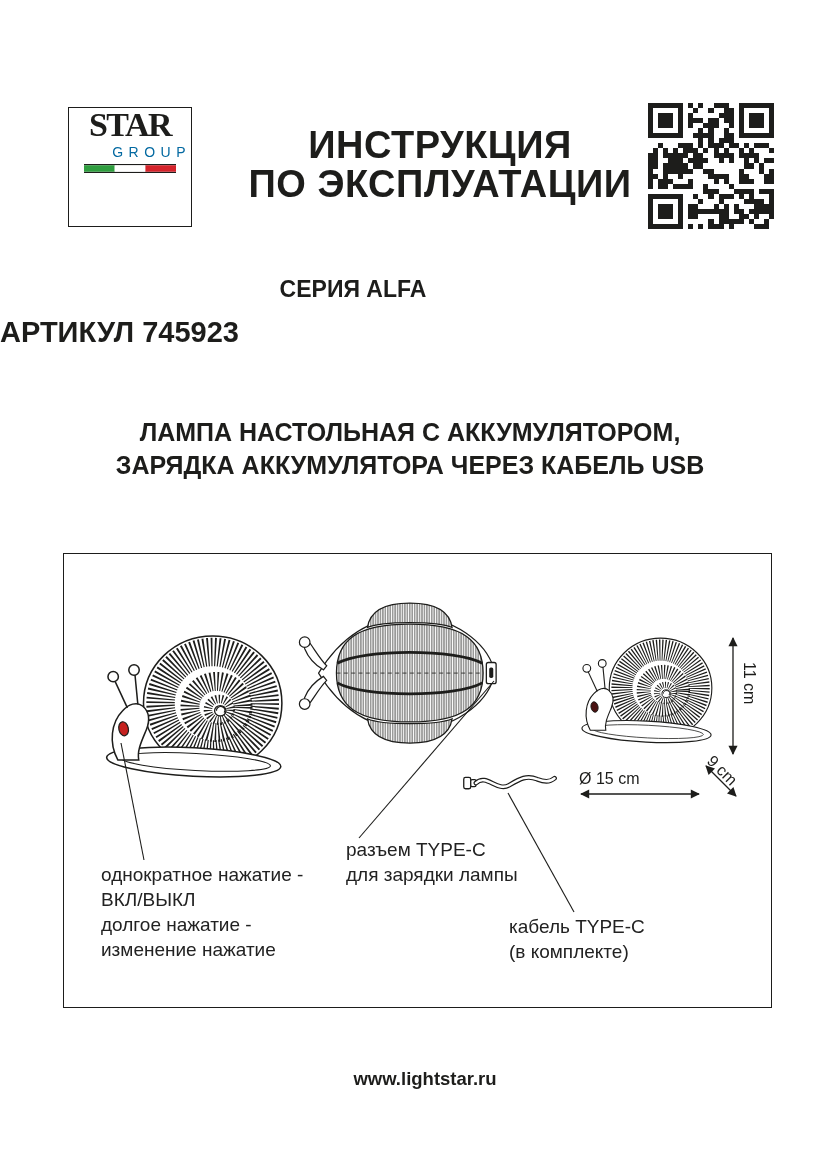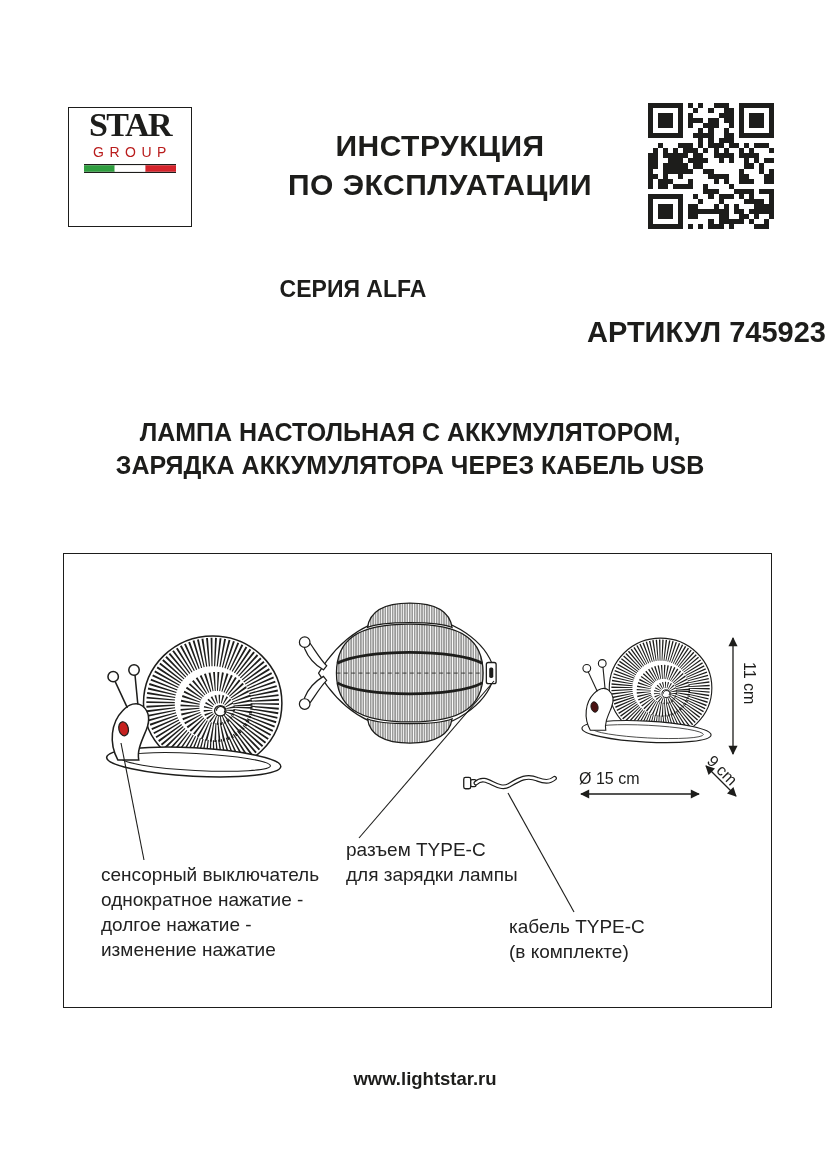--- a/index.html
+++ b/index.html
@@ -12,33 +12,33 @@
     position:absolute; left:68px; top:107px; width:124px; height:120px;
     border:1.6px solid #1d1d1b; box-sizing:border-box; text-align:center;
   }
   .logo-word {
     font-family:"Liberation Serif", serif; font-weight:700;
     font-size:34px; line-height:34px; letter-spacing:-1.5px; color:#1d1d1b;
   }
   .logo-word.first { margin-top:7px; }
   .logo-group {
     font-size:14px; line-height:18px; letter-spacing:5.5px; padding-left:5px;
-    font-weight:400; color:#b91c1c; margin-top:1px;
+    font-weight:400; color:#0369a1; margin-top:1px;text-align:right;
   }
   .logo-flag { display:block; margin:3px auto 0 auto; }
   
   .doc-title {
     position:absolute; left:200px; top:126px; width:480px; text-align:center;
-    font-weight:700; font-size:30px; line-height:39px; letter-spacing:0.5px;
+    font-weight:700; font-size:38px; line-height:39px; letter-spacing:0.5px;
   }
   .qr-wrap { position:absolute; left:648px; top:103px; width:126px; height:126px; }
   
   .series   { position:absolute; left:0; top:276px; width:706px; text-align:center;
               font-weight:700; font-size:23px; }
-  .article  { position:absolute; left:0; top:316px; width:826px; text-align:right;
+  .article  { position:absolute; left:0; top:316px; width:826px; text-align:left;
               font-weight:700; font-size:29px; }
   .descr    { position:absolute; left:0; top:416px; width:820px; text-align:center;
               font-weight:700; font-size:25px; line-height:33px; }
   
   .diagram {
     position:absolute; left:63px; top:553px; width:709px; height:455px;
     border:1.5px solid #1d1d1b; box-sizing:border-box;
   }
   .abs { position:absolute; }
   .note { position:absolute; font-size:19px; line-height:25px; color:#222; }
@@ -173,22 +173,22 @@
         <line x1="517" y1="240" x2="635" y2="240" marker-start="url(#arr)" marker-end="url(#arr)"></line>
         <line x1="642" y1="212" x2="672" y2="242" marker-start="url(#arr)" marker-end="url(#arr)"></line>
       </g>
     </svg>
 
     <div class="dim-label dim-vert" style="left:676px; top:108px; height:72px;">11 cm</div>
     <div class="dim-label dim-diag" style="left:652px; top:198px;">9 cm</div>
     <div class="dim-label dim-center" style="left:515px; top:216px; width:122px;">Ø 15 cm</div>
 
     <div class="note" style="left:37px; top:308px;">
-      <div>сенсорный выключатель</div>
       <div>однократное нажатие -</div>
+      <div>ВКЛ/ВЫКЛ</div>
       <div>долгое нажатие -</div>
       <div>изменение нажатие</div>
     </div>
     <div class="note" style="left:282px; top:283px;">
       <div>разъем TYPE-C</div>
       <div>для зарядки лампы</div>
     </div>
     <div class="note" style="left:445px; top:360px;">
       <div>кабель TYPE-C</div>
       <div>(в комплекте)</div>

